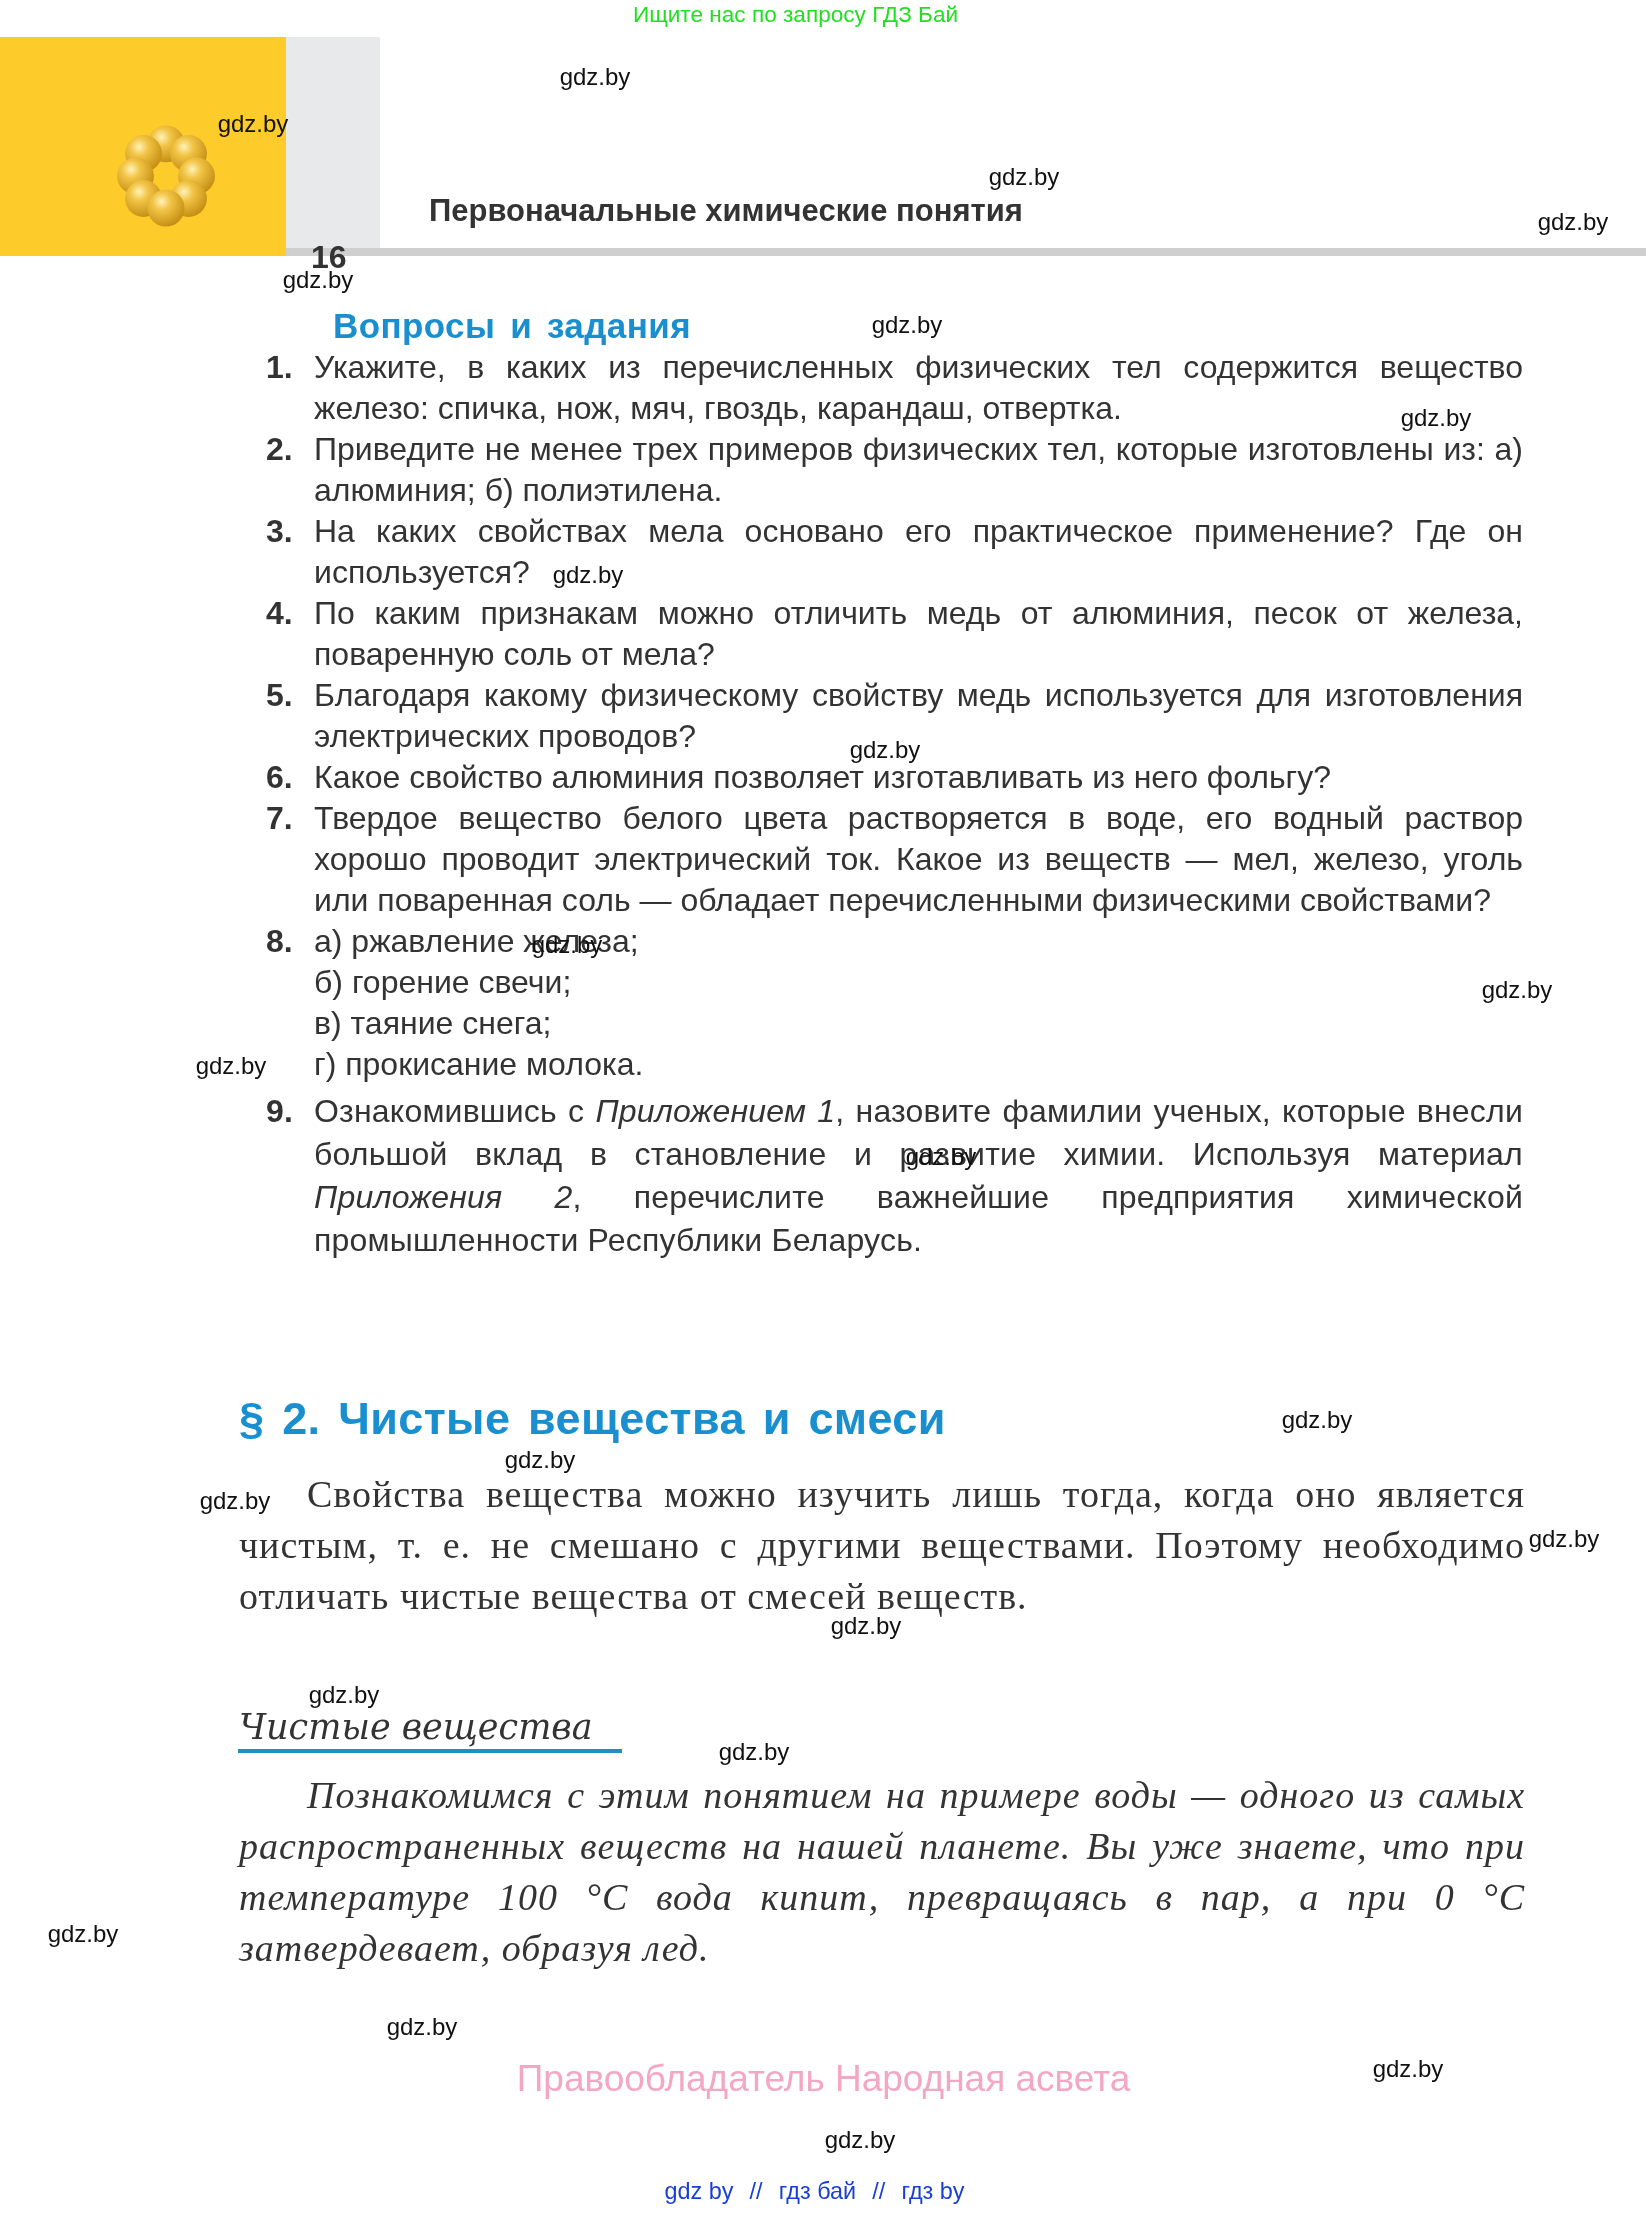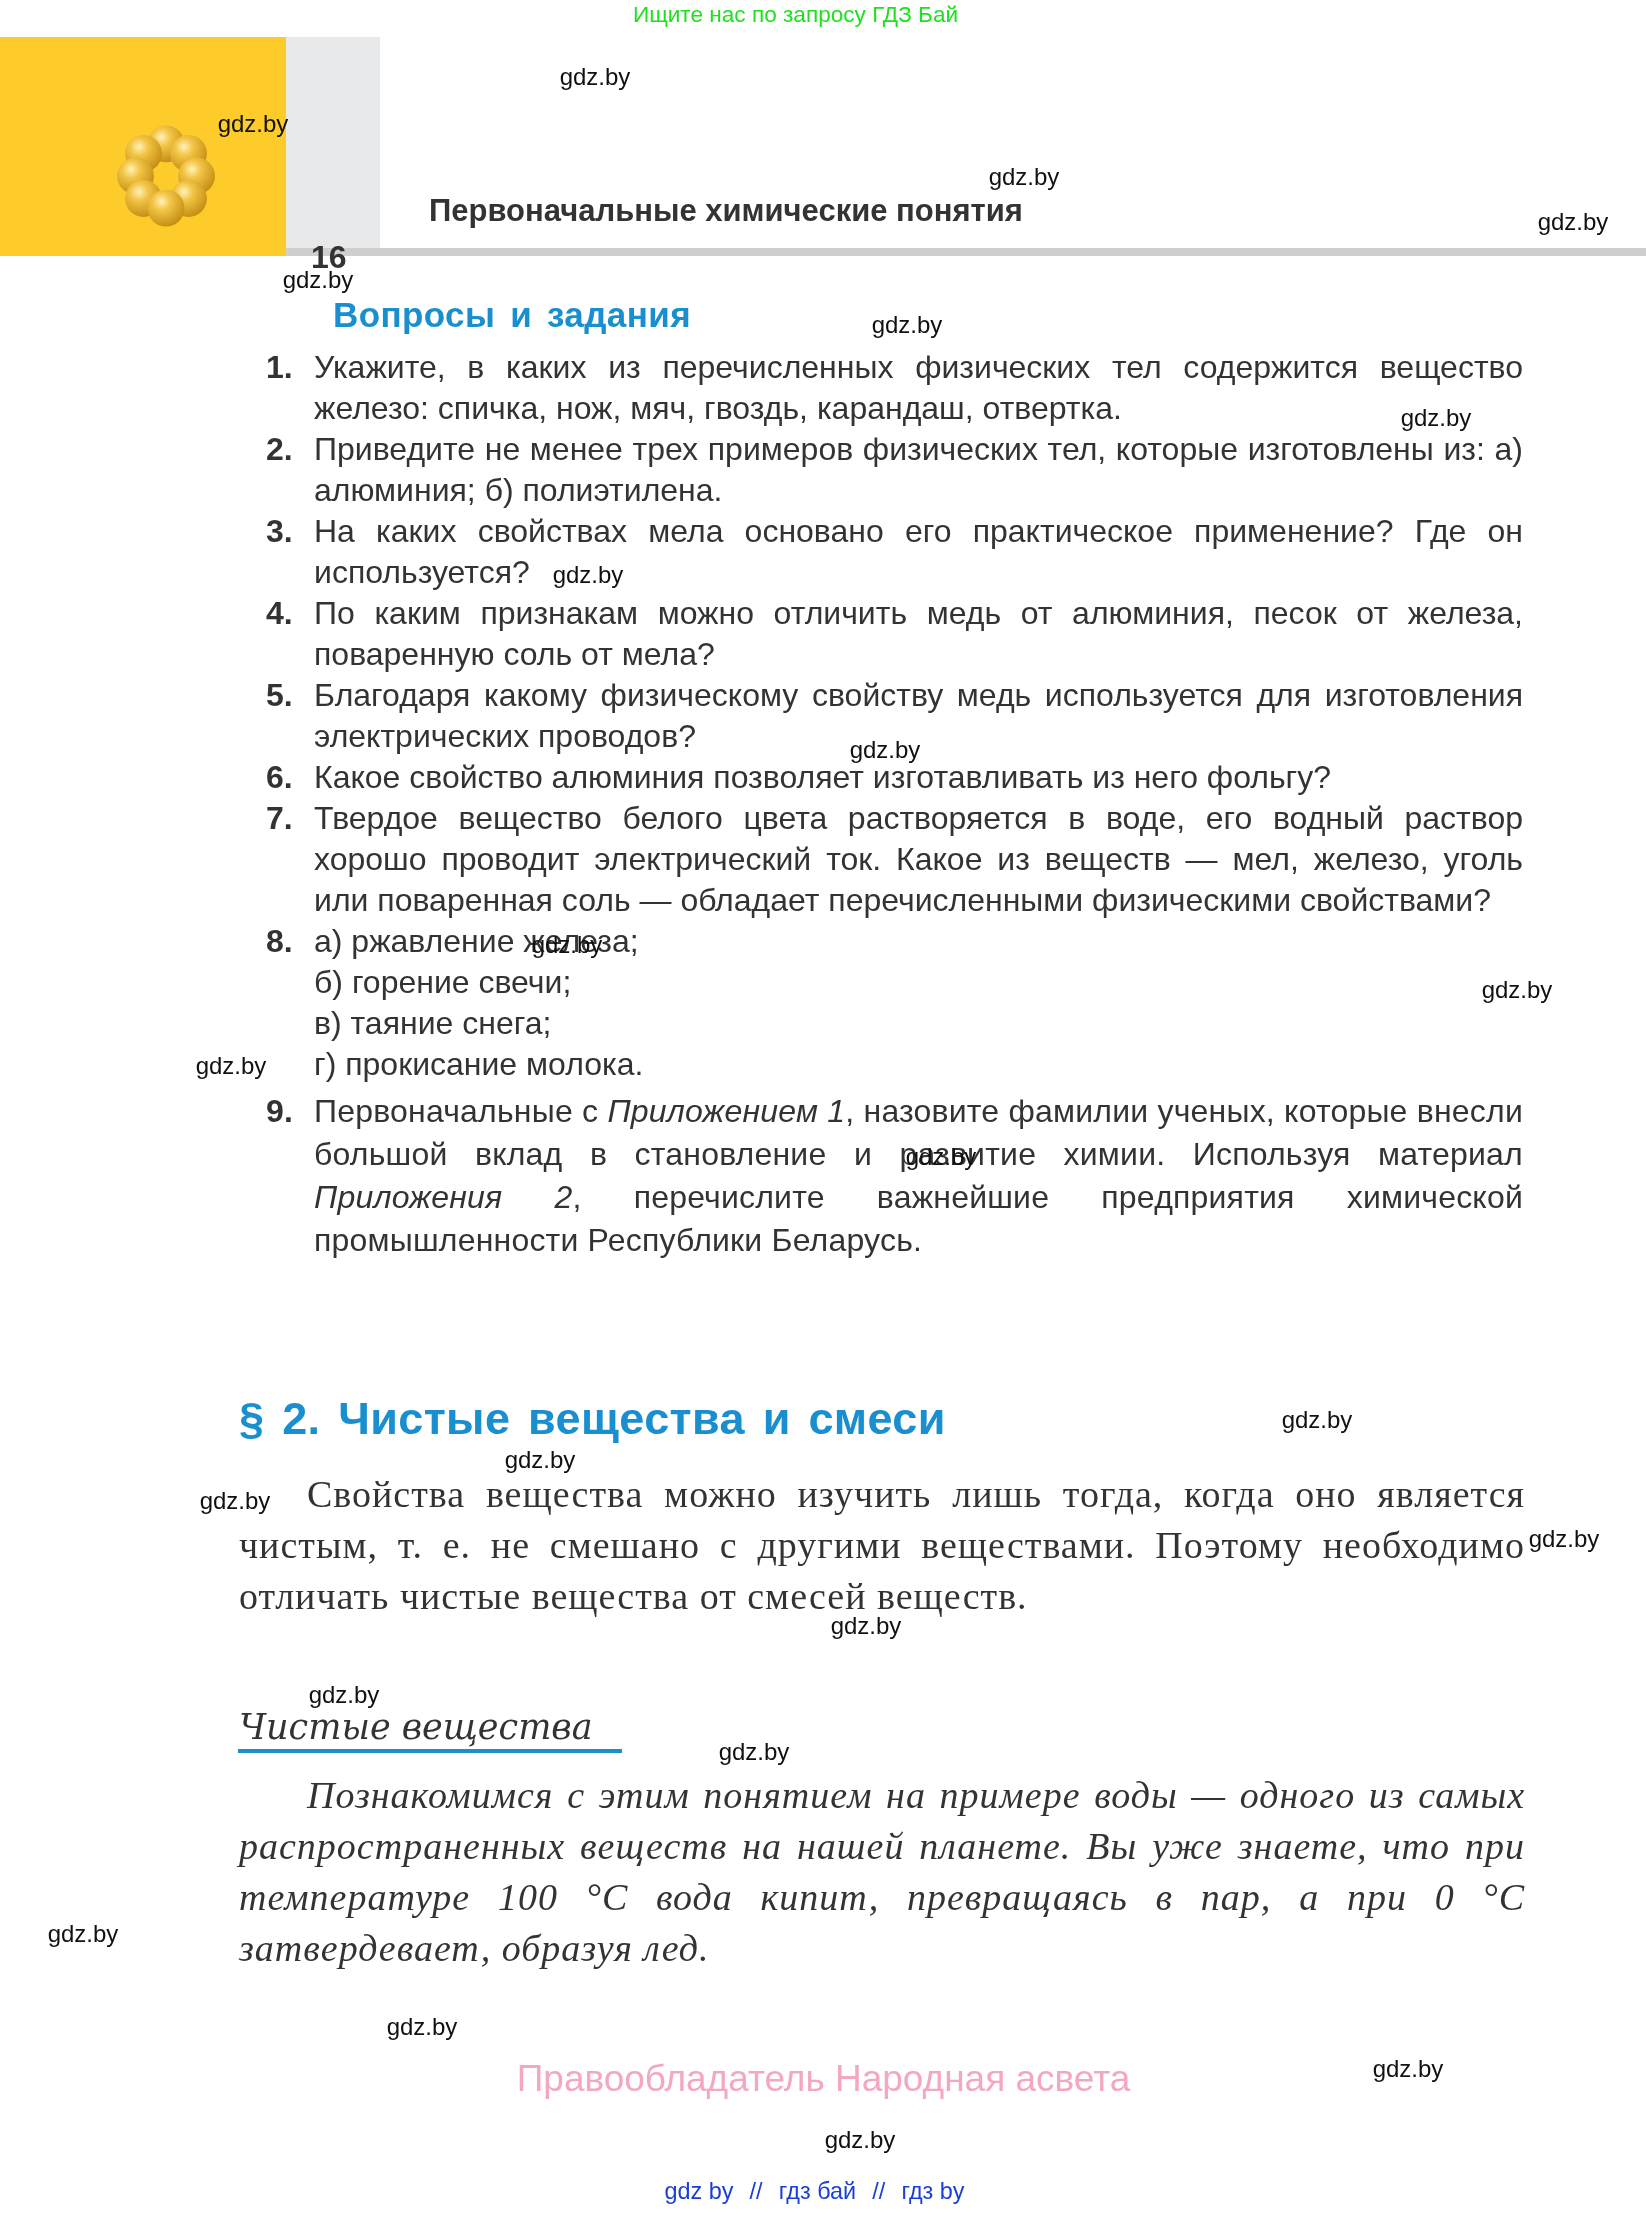--- a/index.html
+++ b/index.html
@@ -6,21 +6,21 @@
   body { width:1647px; height:2216px; position:relative; overflow:hidden;
          font-family:"Liberation Sans", sans-serif; color:#2b2b2b; }
   .abs { position:absolute; }
   #top-banner { left:0; width:1591px; top:1.6px; text-align:center; font-size:22.6px; color:#1fe01f; }
   #yellow-block { left:0; top:37px; width:286px; height:219px; background:#fdcb2a; }
   #gray-block { left:286px; top:37px; width:94px; height:219px; background:#e8e9eb; }
   #header-rule { left:286px; top:248px; width:1360px; height:8px; background:#cfcfcf; }
   #page-number { left:311px; top:192px; font-size:32px; font-weight:bold; color:#333;margin-top:47px; }
   #chapter-title { left:429px; top:193px; font-size:31px; font-weight:bold; color:#333; }
   .molecule { left:113px; top:123px; width:106px; height:106px; }
-  h2.q-title { margin:0; left:333px; top:295px; font-size:35px; font-weight:bold; color:#1a8fd0; letter-spacing:0.4px; word-spacing:4.8px; }
+  h2.q-title { margin:0; left:333px; top:306px; font-size:35px; font-weight:bold; color:#1a8fd0; letter-spacing:0.4px; word-spacing:4.8px; }
   .q-list { left:266px; top:347px; width:1257px; font-size:32px; line-height:41px; color:#333; }
   .q-item { position:relative; padding-left:48px; text-align:justify; }
   .q-num { position:absolute; left:0; top:0; font-weight:bold; width:40px; }
   .q-sub { padding-left:0; }
   .q-item.nine { line-height:43px; font-weight:500; letter-spacing:0.2px; }
   .q-item i { font-style:italic; }
   h2.section { margin:0; left:239px; top:1393px; font-size:45px; font-weight:bold; color:#1a8fd0; letter-spacing:0.4px; word-spacing:4.8px; }
   .serif-para { left:239px; width:1286px; font-family:"Liberation Serif", "DejaVu Serif", serif; font-size:38px; line-height:51px; color:#333; text-align:justify; letter-spacing:1px; }
   #para1 { top:1469px; text-indent:68px; }
   #sub-heading { left:239px; top:1707px; font-family:"DejaVu Serif", serif; font-style:italic; font-size:35px; color:#333; }
@@ -95,21 +95,21 @@
   </div>
   <div class="q-item">
     <span class="q-num">8.</span>
     <div class="q-sub">а) ржавление железа;</div>
     <div class="q-sub">б) горение свечи;</div>
     <div class="q-sub">в) таяние снега;</div>
     <div class="q-sub">г) прокисание молока.</div>
   </div>
   <div class="q-item nine" style="margin-top:4.8px;">
     <span class="q-num">9.</span>
-    <span>Первоначальные с </span><i>Приложением 1</i><span>, назовите фамилии ученых, которые внесли большой вклад в становление и развитие химии. Используя материал </span><i>Приложения 2</i><span>, перечислите важнейшие предприятия химической промышленности Республики Беларусь.</span>
+    <span>Ознакомившись с </span><i>Приложением 1</i><span>, назовите фамилии ученых, которые внесли большой вклад в становление и развитие химии. Используя материал </span><i>Приложения 2</i><span>, перечислите важнейшие предприятия химической промышленности Республики Беларусь.</span>
   </div>
 </div>
 
 <h2 class="abs section">§ 2. Чистые вещества и смеси</h2>
 
 <div id="para1" class="abs serif-para">Свойства вещества можно изучить лишь тогда, когда оно является чистым, т. е. не смешано с другими веществами. Поэтому необходимо отличать чистые вещества от смесей веществ.</div>
 
 <div id="sub-heading" class="abs">Чистые вещества</div>
 <div id="sub-underline" class="abs"></div>
 

